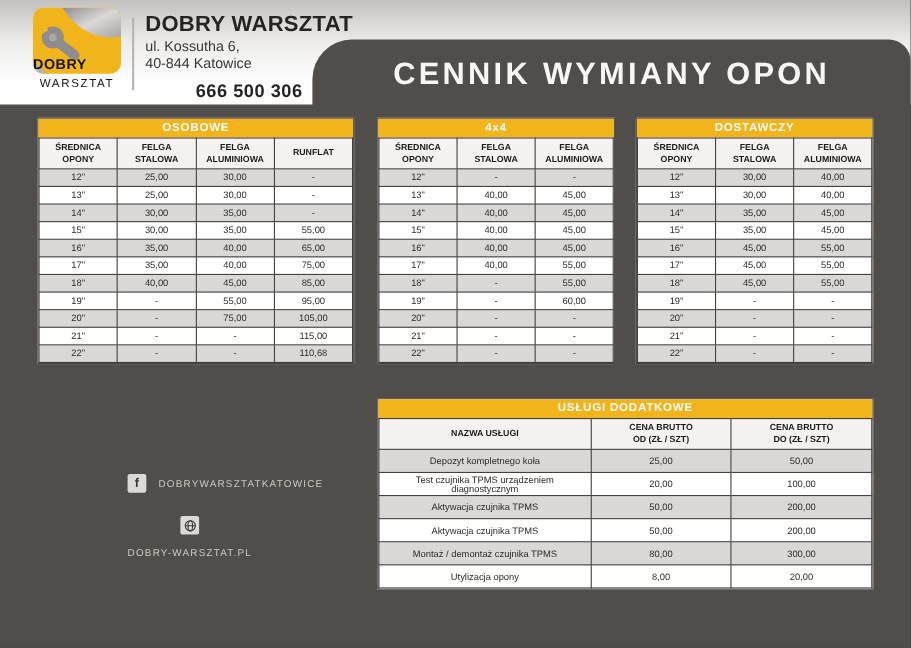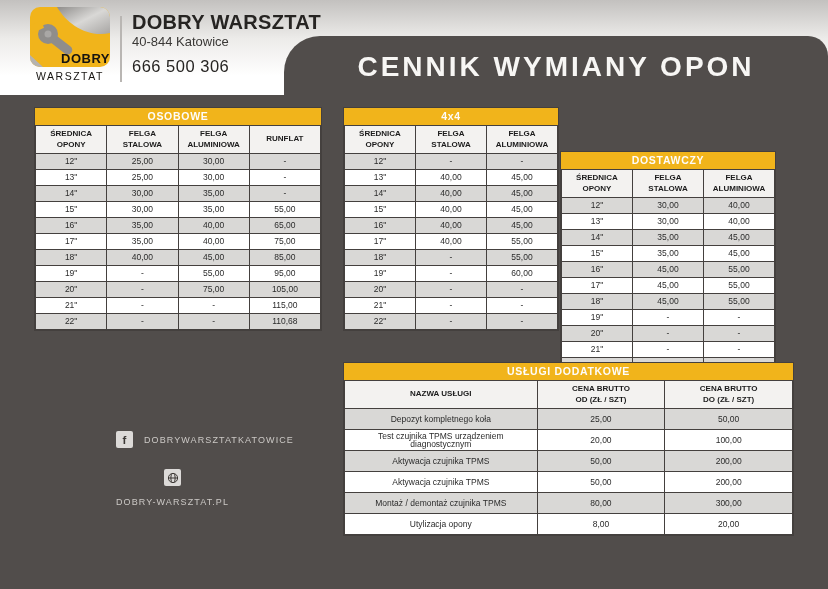--- a/index.html
+++ b/index.html
@@ -12,39 +12,39 @@
   body{font-family:"Liberation Sans",sans-serif;background:#333;}
   .page{position:relative;width:828px;height:589px;background:var(--dark);overflow:hidden;}
 
   
   .header-band{position:absolute;top:0;left:0;width:828px;height:95px;
     background:linear-gradient(180deg,#c3c1bf 0%,#ecebe9 40%,#ffffff 80%);}
   .logo{position:absolute;top:7px;left:28px;width:84px;text-align:center;}
   .logo-box{position:relative;width:80px;height:60px;background:var(--yellow);
     border-radius:10px;overflow:hidden;margin:0 auto;}
   .logo-box svg{position:absolute;top:0;left:0;}
-  .logo-dobry{position:absolute;bottom:1px;left:0;width:100%;text-align:right;
+  .logo-dobry{position:absolute;bottom:1px;left:0;width:100%;text-align:left;
     font-size:13px;font-weight:800;color:#151310;letter-spacing:.5px;}
   .logo-warsztat{margin-top:3px;font-size:10.5px;font-weight:400;color:#151310;letter-spacing:1.5px;}
   .hdr-divider{position:absolute;top:16px;left:120px;width:2px;height:66px;background:#b9b6b3;}
   .company-info{position:absolute;top:11px;left:132px;color:#2e2c2a;}
   .company-name{font-size:20px;font-weight:700;letter-spacing:.3px;color:#262422;}
   .addr-line{font-size:13px;color:#3a3836;line-height:1.25;}
-  .phone{margin-top:7px;font-size:16.5px;font-weight:400;color:#262422;letter-spacing:.5px;}
+  .phone{margin-top:7px;font-size:16.5px;font-weight:700;color:#262422;letter-spacing:.5px;text-align:center;}
 
   .title-panel{position:absolute;top:36px;left:284px;width:544px;height:62px;
     background:var(--dark);border-radius:36px 20px 0 0;}
   .page-title{height:60px;line-height:62px;text-align:center;color:#F7F6F4;
     font-size:28px;font-weight:700;letter-spacing:3px;white-space:nowrap;}
 
   
   .tbl{position:absolute;border:1px solid var(--border);background:#ffffff;}
   .tbl-osobowe{left:34px;top:107px;width:288px;}
   .tbl-4x4{left:343px;top:107px;width:216px;}
-  .tbl-dostawczy{left:560px;top:107px;width:216px;margin-top:44px;}
+  .tbl-dostawczy{left:578px;top:107px;width:216px;}
   .tbl-uslugi{left:343px;top:362px;width:451px;}
   .tbl-title{height:17px;line-height:17px;background:var(--yellow);color:#FDFCFB;
     font-size:10.5px;font-weight:700;text-align:center;letter-spacing:.7px;}
   .tbl table{width:100%;border-collapse:collapse;table-layout:fixed;}
   .tbl th{border:1px solid var(--border);background:#F3F2F0;font-size:8px;line-height:1.35;
     font-weight:700;color:#1b1b1b;height:28px;white-space:pre-line;text-align:center;padding:0 2px;}
   .tbl td{border:1px solid var(--border);font-size:8.5px;color:#2b2b2b;text-align:center;
     height:16px;line-height:1;padding:0 2px;}
   .tbl tr:nth-child(odd) td{background:var(--rowgray);}
   .tbl tr:nth-child(even) td{background:#FFFFFF;}
@@ -86,20 +86,21 @@
         </svg>
         <div class="logo-dobry">DOBRY</div>
       </div>
       <div class="logo-warsztat">WARSZTAT</div>
     </div>
 
     <div class="hdr-divider"></div>
 
     <div class="company-info">
       <div class="company-name">DOBRY WARSZTAT</div>
+      <div class="addr-line">ul. Kossutha 6,</div>
       <div class="addr-line">40-844 Katowice</div>
       <div class="phone">666 500 306</div>
     </div>
   </div>
 
   <div class="title-panel">
     <div class="page-title">CENNIK WYMIANY OPON</div>
   </div>
 
   <section class="tbl tbl-osobowe">

